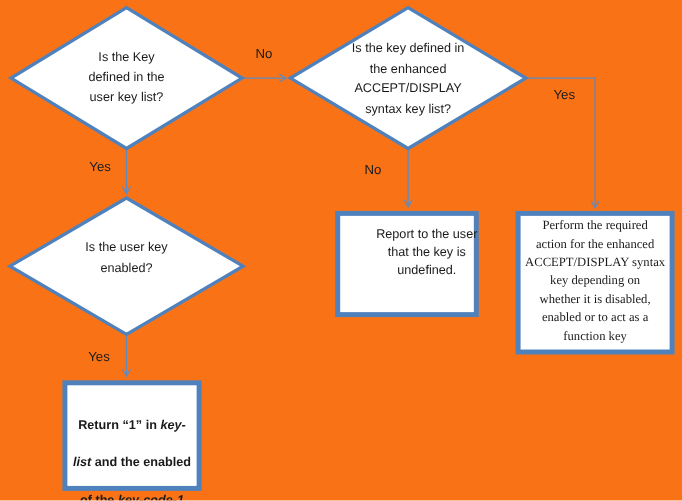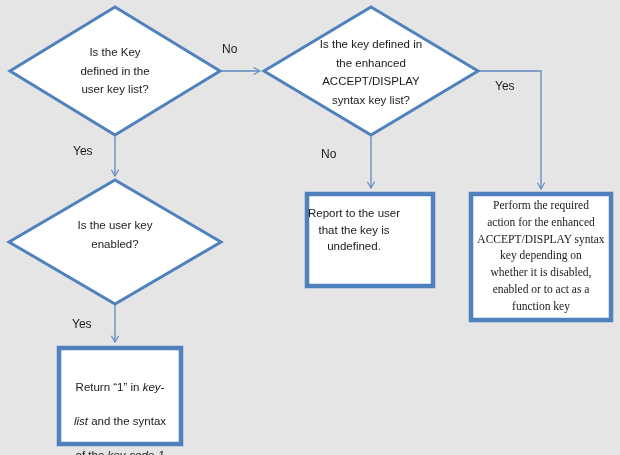--- a/index.html
+++ b/index.html
@@ -1,46 +1,47 @@
 <!DOCTYPE html>
 <html><head>
 <meta charset="utf-8">
 <style>
   html, body { margin: 0; padding: 0; background: #ffffff; }
   .canvas {
     position: relative;
     width: 620px;
     height: 455px;
-    background: #e5e5e5;
+    background: #f97316;
     font-family: "Liberation Sans", sans-serif;
     color: #1a1a1a;
     overflow: hidden;
   }
   .canvas svg { position: absolute; left: 0; top: 0; }
   .diamond { fill: #ffffff; stroke: #4f81bd; stroke-width: 3; }
   .proc    { fill: #ffffff; stroke: #4f81bd; stroke-width: 4.5; }
   .conn    { fill: none; stroke: #5f8ac0; stroke-width: 1.3; }
   .shape-text {
     position: absolute;
     text-align: center;
     white-space: pre-line;
     font-size: 11.5px;
     color: #1a1a1a;
   }
   .d1-text { left: 25px;  top: 43px;  width: 180px; line-height: 18.5px; }
   .d2-text { left: 266px; top: 35px;  width: 210px; line-height: 18.5px; }
   .d3-text { left: 25px;  top: 216px; width: 180px; line-height: 19px;  }
-  .rb-text { left: 294px; top: 205px; width: 120px; line-height: 16.5px; }
+  .rb-text { left: 328px; top: 205px; width: 120px; line-height: 16.5px; }
   .rc-text { left: 473px; top: 197px; width: 136px; line-height: 16.8px; font-family: Liberation Serif, serif; }
   .ra-text { left: 62px;  top: 362px; width: 116px; line-height: 17px; }
-  .ra-text .tline { text-align: center; }
+  .ra-text .tline { text-align: center; font-weight: bold; }
   .ra-text i { font-style: italic; }
   .edge-label {
     position: absolute;
     width: 36px;
+    text-align: center;
     font-size: 12px;
     color: #1a1a1a;
   }
 </style>
 </head>
 <body>
 
 <div class="canvas">
 
   <svg width="620" height="455" viewBox="0 0 620 455">
@@ -84,21 +85,21 @@
   <div class="shape-text rc-text">Perform the required
 action for the enhanced
 ACCEPT/DISPLAY syntax
 key depending on
 whether it is disabled,
 enabled or to act as a
 function key</div>
 
   <div class="shape-text ra-text">
     <div class="tline"><span>Return “1” in </span><i>key-</i></div>
-    <div class="tline"><i>list</i><span> and the syntax</span></div>
+    <div class="tline"><i>list</i><span> and the enabled</span></div>
     <div class="tline"><span>of the </span><i>key-code-1</i></div>
   </div>
 
   <div class="edge-label" style="left:222px; top:42px;">No</div>
   <div class="edge-label" style="left:73px; top:144px;">Yes</div>
   <div class="edge-label" style="left:321px; top:147px;">No</div>
   <div class="edge-label" style="left:495px; top:79px;">Yes</div>
   <div class="edge-label" style="left:72px; top:317px;">Yes</div>
 
 </div>

